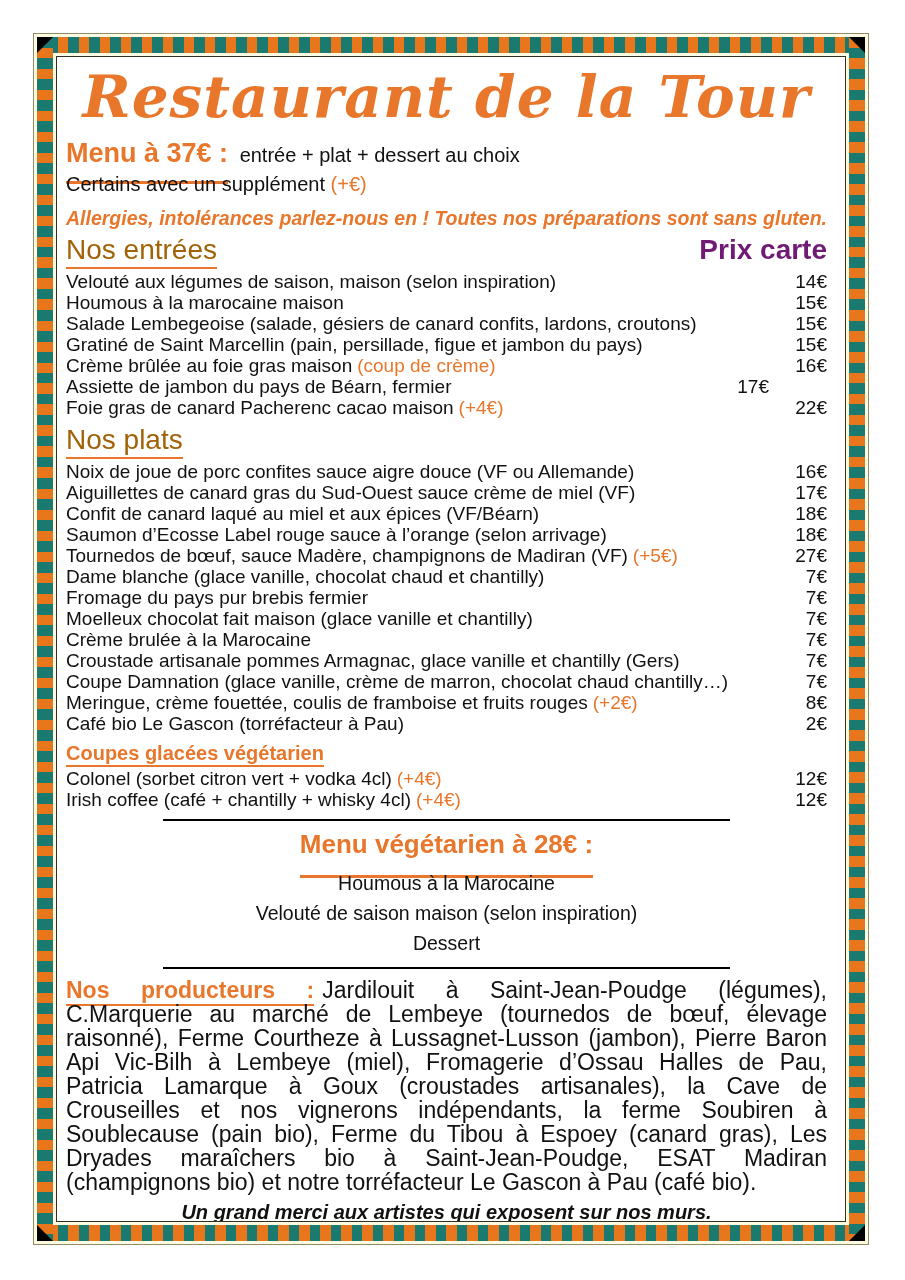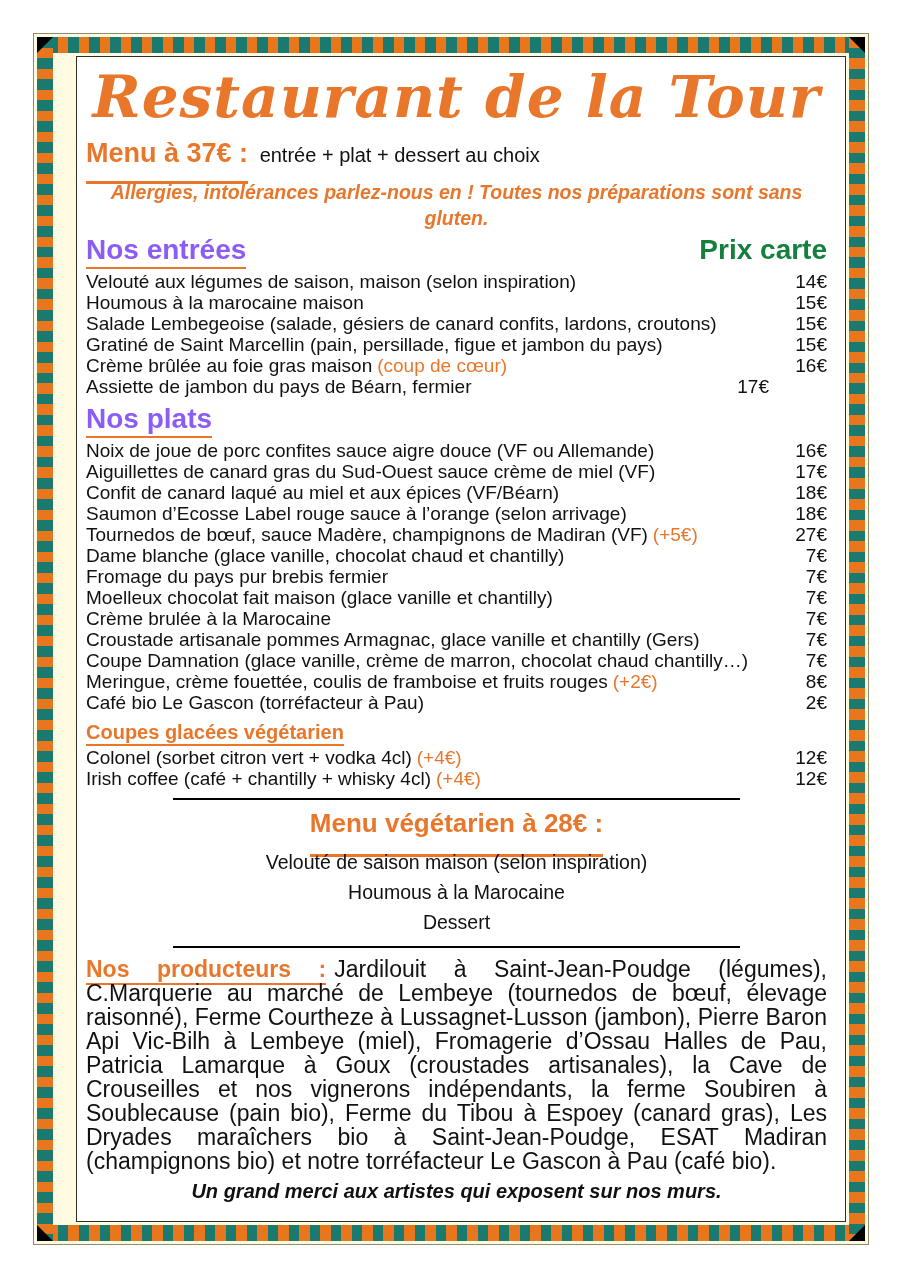--- a/index.html
+++ b/index.html
@@ -24,21 +24,20 @@
                  background:repeating-linear-gradient(180deg, #e8761d 0 10.5px, #1a7a70 10.5px 21px); }
   .corner { position:absolute; width:0; height:0; }
   .c-tl { top:3px;    left:3px;  border-top:16px solid #000;    border-right:16px solid transparent; }
   .c-tr { top:3px;    right:3px; border-top:16px solid #000;    border-left:16px solid transparent; }
   .c-bl { bottom:3px; left:3px;  border-bottom:16px solid #000; border-right:16px solid transparent; }
   .c-br { bottom:3px; right:3px; border-bottom:16px solid #000; border-left:16px solid transparent; }
   .content {
     position:absolute; inset:22px; background:#ffffff;
     border:1px solid #30301f; overflow:hidden;
     padding:0 18px 0 9px;
-    margin-left:20px;
   }
   .orange { color:#e8772c; }
   .title {
     font-family:"DejaVu Serif","Liberation Serif",serif;
     font-style:italic; font-weight:bold;
     font-size:58px; line-height:72px; text-align:center;
     color:#e8772c; margin-top:4px; letter-spacing:1px;
   }
   .menu37 { margin-top:4px; line-height:32px; font-size:20px; }
   .menu37 .h {
@@ -48,24 +47,24 @@
   .menu37 .d { margin-left:6px; }
   .supplement { line-height:26px; font-size:20px; }
   .allergy {
     margin-top:8px; line-height:26px; text-align:center;
     color:#e8772c; font-weight:bold; font-style:italic; font-size:19.5px;
   }
   .sec-head { display:flex; justify-content:space-between; align-items:flex-end; margin-top:4px; height:36px; }
   .sec-head.m10 { margin-top:7px; }
   .sec-head.m8 { margin-top:5px; }
   .sec-title {
-    color:#8b5cf6; font-weight:bold; font-size:28px; line-height:30px;
+    color:#a16207; font-weight:normal; font-size:28px; line-height:30px;
     border-bottom:2px solid #e8772c; padding-bottom:2px; align-self:flex-start;
   }
-  .price-col-head { color:#15803d; font-weight:bold; font-size:28px; line-height:30px; align-self:flex-start; }
+  .price-col-head { color:#701a75; font-weight:bold; font-size:28px; line-height:30px; align-self:flex-start; }
   .row { display:flex; justify-content:space-between; line-height:21px; font-size:19px; }
   .nm { flex:1 1 auto; white-space:nowrap; }
   .note:not(:empty) { margin-left:5px; color:#e8772c; }
   .price { flex:0 0 auto; text-align:right; }
   .price.inset { padding-right:58px; }
   .sub-head {
     margin-top:6px; line-height:26px;
   }
   .sub-head span {
     color:#e8772c; font-weight:bold; font-size:20px;
@@ -99,20 +98,24 @@
   <div class="corner c-br"></div>
 
   <div class="content">
 
     <div class="title">Restaurant de la Tour</div>
 
     <div class="menu37">
       <span class="h">Menu à 37€ :</span>
       <span class="d">entrée + plat + dessert au choix</span>
     </div>
+    <div class="supplement">
+      <span>Certains avec un supplément</span>
+      <span class="orange">(+€)</span>
+    </div>
 
     <div class="allergy">Allergies, intolérances parlez-nous en ! Toutes nos préparations sont sans gluten.</div>
 
     <div class="sec-head">
       <span class="sec-title">Nos entrées</span>
       <span class="price-col-head">Prix carte</span>
     </div>
     <div class="row">
         <span class="nm"><span>Velouté aux légumes de saison, maison (selon inspiration)</span><span class="note"></span></span>
         <span class="price">14€</span>
@@ -123,27 +126,31 @@
       </div>
     <div class="row">
         <span class="nm"><span>Salade Lembegeoise (salade, gésiers de canard confits, lardons, croutons)</span><span class="note"></span></span>
         <span class="price">15€</span>
       </div>
     <div class="row">
         <span class="nm"><span>Gratiné de Saint Marcellin (pain, persillade, figue et jambon du pays)</span><span class="note"></span></span>
         <span class="price">15€</span>
       </div>
     <div class="row">
-        <span class="nm"><span>Crème brûlée au foie gras maison</span><span class="note">(coup de cœur)</span></span>
+        <span class="nm"><span>Crème brûlée au foie gras maison</span><span class="note">(coup de crème)</span></span>
         <span class="price">16€</span>
       </div>
     <div class="row">
         <span class="nm"><span>Assiette de jambon du pays de Béarn, fermier</span><span class="note"></span></span>
         <span class="price inset">17€</span>
       </div>
+    <div class="row">
+        <span class="nm"><span>Foie gras de canard Pacherenc cacao maison</span><span class="note">(+4€)</span></span>
+        <span class="price">22€</span>
+      </div>
 
     <div class="sec-head m10">
       <span class="sec-title">Nos plats</span>
     </div>
     <div class="row">
         <span class="nm"><span>Noix de joue de porc confites sauce aigre douce (VF ou Allemande)</span><span class="note"></span></span>
         <span class="price">16€</span>
       </div>
     <div class="row">
         <span class="nm"><span>Aiguillettes de canard gras du Sud-Ouest sauce crème de miel (VF)</span><span class="note"></span></span>
@@ -205,22 +212,22 @@
     <div class="row">
         <span class="nm"><span>Irish coffee (café + chantilly + whisky 4cl)</span><span class="note">(+4€)</span></span>
         <span class="price">12€</span>
       </div>
 
     <div class="divider"></div>
 
     <div class="veg-title">
       <span>Menu végétarien à 28€ :</span>
     </div>
+    <div class="veg-item">Houmous à la Marocaine</div>
     <div class="veg-item">Velouté de saison maison (selon inspiration)</div>
-    <div class="veg-item">Houmous à la Marocaine</div>
     <div class="veg-item">Dessert</div>
 
     <div class="divider"></div>
 
     <div class="producers">
       <span class="lbl">Nos producteurs :</span><span>Jardilouit à Saint-Jean-Poudge (légumes), C.Marquerie au marché de Lembeye (tournedos de bœuf, élevage raisonné), Ferme Courtheze à Lussagnet-Lusson (jambon), Pierre Baron Api Vic-Bilh à Lembeye (miel), Fromagerie d’Ossau Halles de Pau, Patricia Lamarque à Goux (croustades artisanales), la Cave de Crouseilles et nos vignerons indépendants, la ferme Soubiren à Soublecause (pain bio), Ferme du Tibou à Espoey (canard gras), Les Dryades maraîchers bio à Saint-Jean-Poudge, ESAT Madiran (champignons bio) et notre torréfacteur Le Gascon à Pau (café bio).</span>
     </div>
 
     <div class="merci">Un grand merci aux artistes qui exposent sur nos murs.</div>
 

